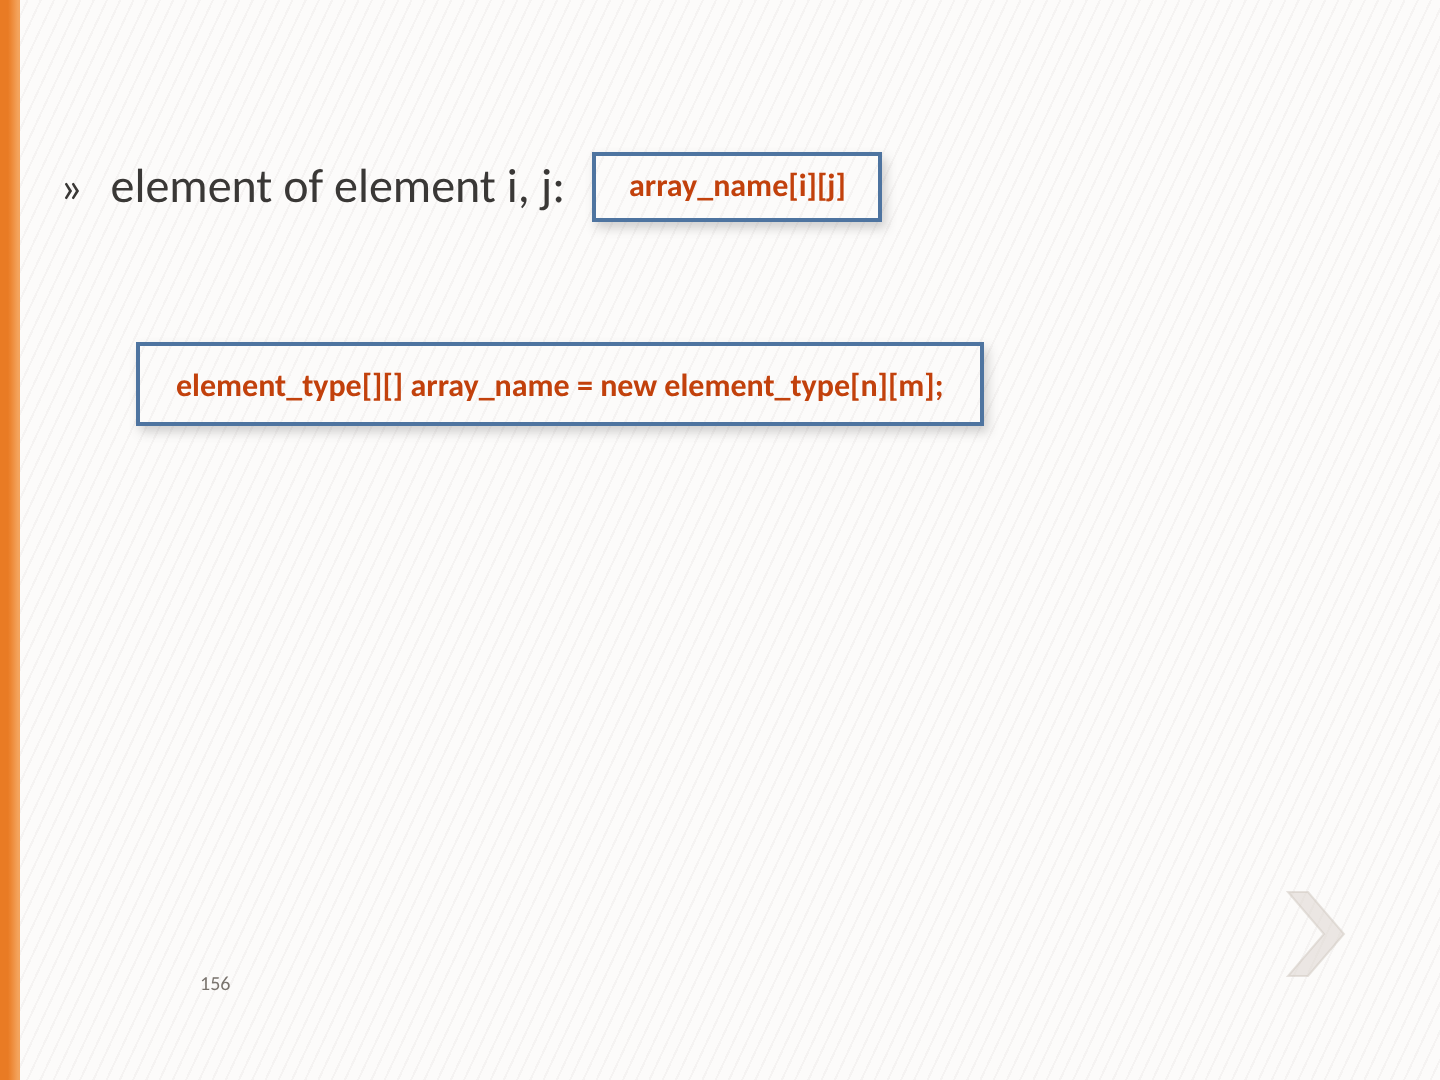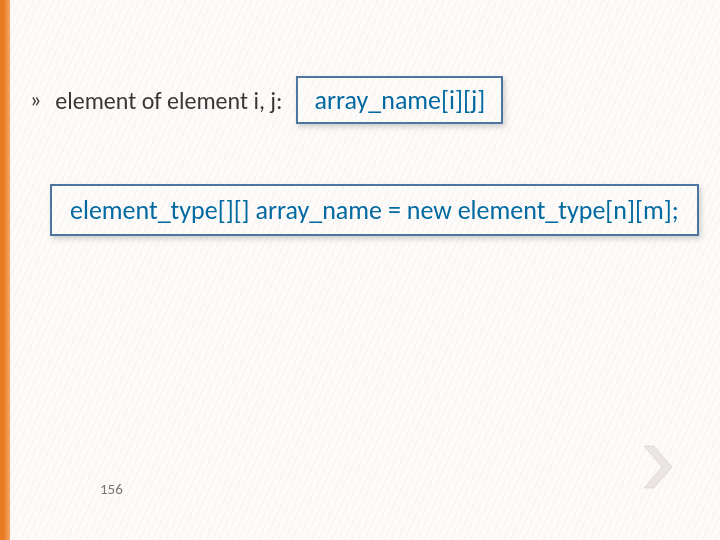--- a/index.html
+++ b/index.html
@@ -42,38 +42,38 @@
     color: #3a3836;
   }
   .box {
     border: 2px solid #4e74a0;
     padding: 6px 16px;
     background: transparent;
     box-shadow: 2px 3px 5px rgba(80,80,80,0.25);
     display: inline-block;
   }
   .box-text {
-    font-size: 26px;
-    font-weight: normal;
-    color: #0369a1;
+    font-size: 16px;
+    font-weight: bold;
+    color: #c2410c;
     white-space: nowrap;
   }
   .decl-row {
     display: flex;
-    margin-left: 20px;
+    margin-left: 38px;
   }
   .decl-box {
     padding: 8px 18px;
     font-size: 18px;
   }
   .page-num {
     position: absolute;
     left: 100px;
     bottom: 42px;
-    font-size: 15px;
+    font-size: 10px;
     color: #7a746e;
   }
   .corner-chevron {
     position: absolute;
     right: 38px;
     bottom: 48px;
     width: 42px;
     height: 50px;
   }
 </style>

